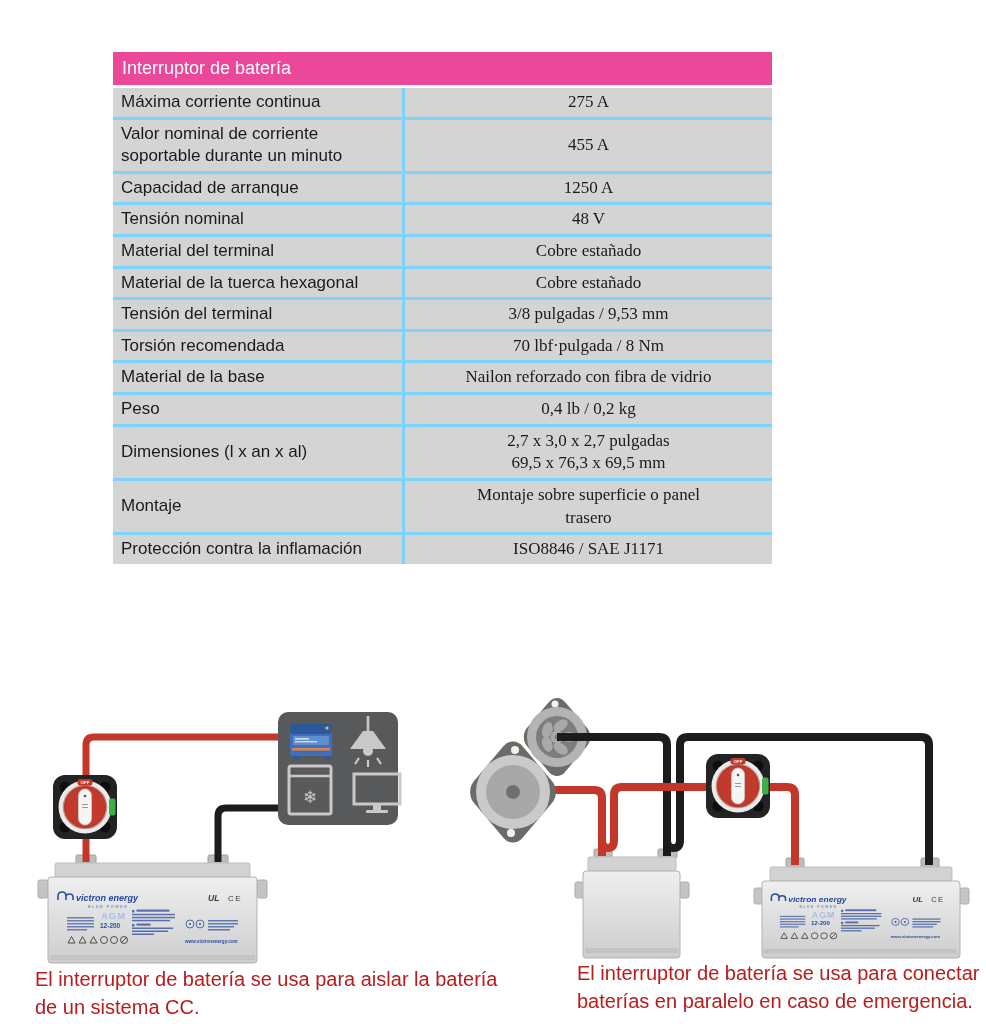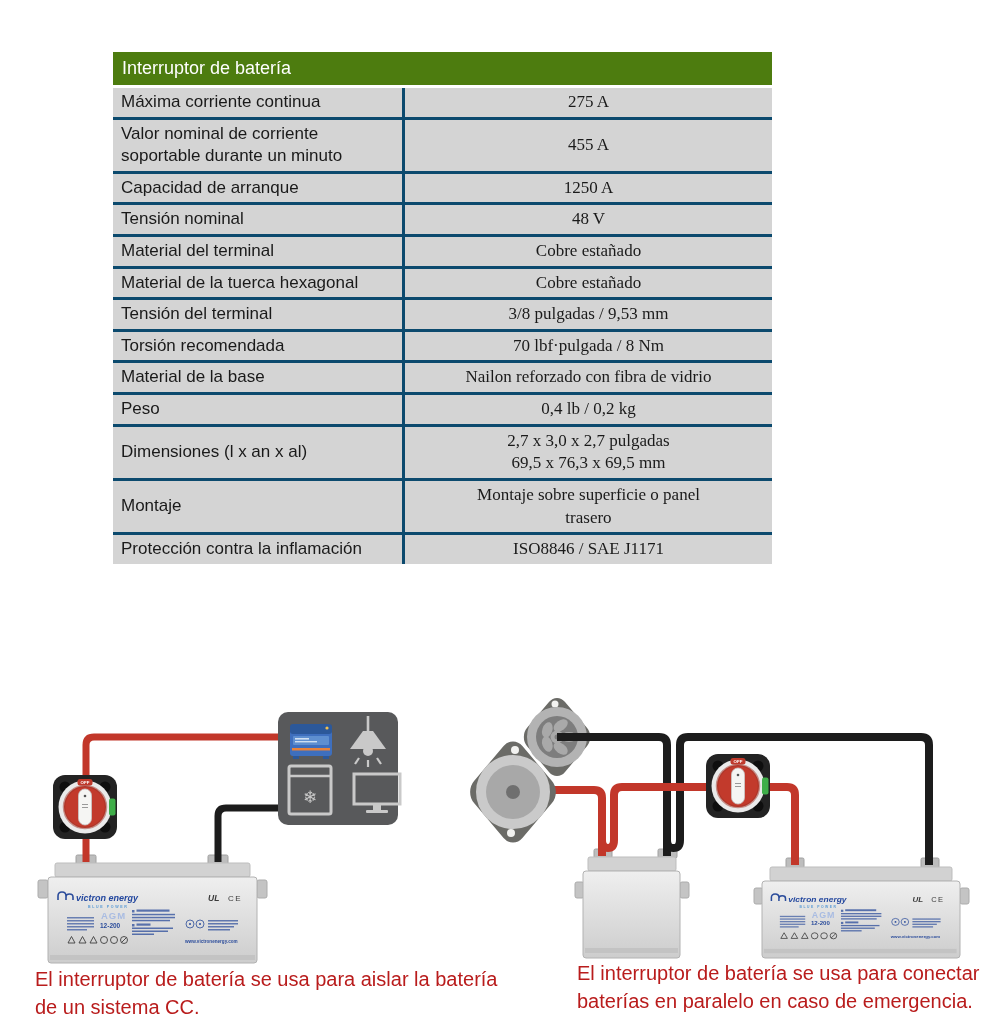--- a/index.html
+++ b/index.html
@@ -4,24 +4,24 @@
 <style>
   html,body{margin:0;padding:0;}
   body{
     width:986px;height:1024px;position:relative;background:#ffffff;
     font-family:"Liberation Sans",sans-serif;color:#1a1a1a;overflow:hidden;
   }
   svg{font-family:"Liberation Sans",sans-serif;}
   
   .spec-wrap{position:absolute;left:113px;top:52px;width:659px;}
   .spec-header{
-    box-sizing:border-box;width:659px;height:33px;background:#4d7c0f;color:#ffffff;
+    box-sizing:border-box;width:659px;height:33px;background:#ec4899;color:#ffffff;
     display:flex;align-items:center;padding-left:9px;font-size:18px;margin-bottom:3px;
   }
-  .spec-grid{display:grid;grid-template-columns:289px 367px;gap:3px;background:#0c4a6e;}
+  .spec-grid{display:grid;grid-template-columns:289px 367px;gap:3px;background:#7dd3fc;}
   .spec-grid .cell{
     background:#D4D4D4;font-size:17px;line-height:1.33;box-sizing:border-box;
     display:flex;flex-direction:column;justify-content:center;min-height:28px;
     padding:3px 8px;
   }
   .spec-grid .lab{align-items:flex-start;text-align:left;}
   .spec-grid .val{align-items:center;text-align:center;font-family:Liberation Serif, serif;}
   
   .dg{position:absolute;}
   #dg-left{left:20px;top:690px;width:445px;height:276px;}

